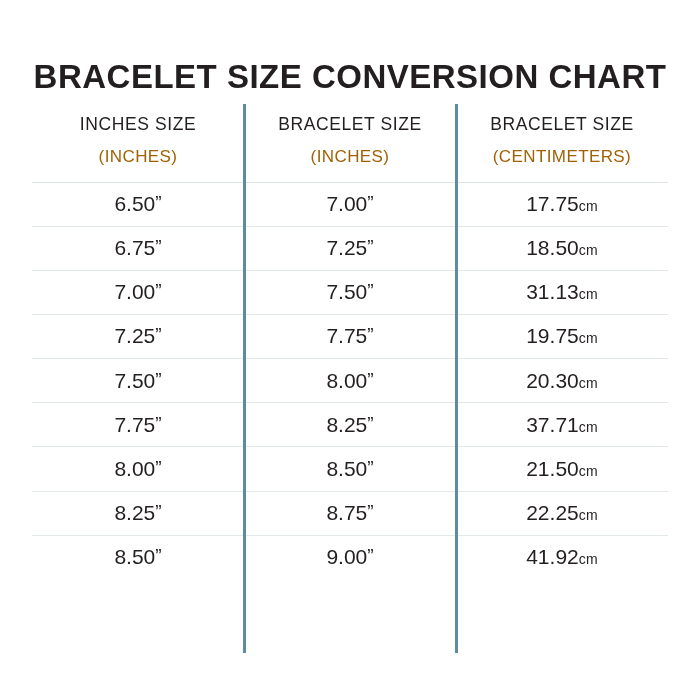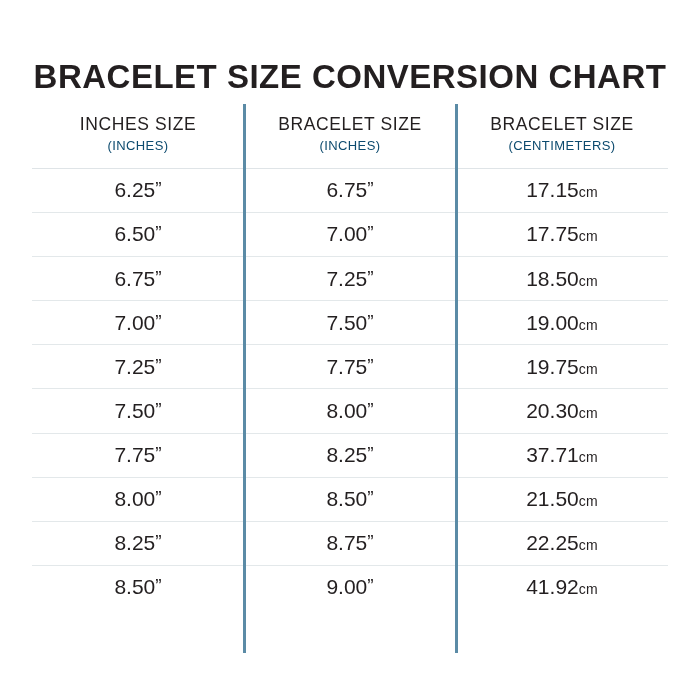--- a/index.html
+++ b/index.html
@@ -55,25 +55,25 @@
   }
   .hdr-main {
     display: block;
     font-size: 17.5px;
     letter-spacing: 0.6px;
     color: #231f20;
     line-height: 1.25;
   }
   .hdr-sub {
     display: block;
-    font-size: 13px;
+    font-size: 17px;
     letter-spacing: 0.4px;
-    color: #0c4a6e;
+    color: #a16207;
     line-height: 1.45;
-    margin-top: 1px;
+    margin-top: 9px;
   }
   tbody td {
     text-align: center;
     font-size: 21px;
     color: #231f20;
     padding: 9.5px 0 9.5px 0;
     border-bottom: 1px solid #e3e8ea;
     line-height: 1.15;
     white-space: nowrap;
   }
@@ -127,38 +127,33 @@
             <span class="hdr-sub">(INCHES)</span>
           </th>
           <th>
             <span class="hdr-main">BRACELET SIZE</span>
             <span class="hdr-sub">(CENTIMETERS)</span>
           </th>
         </tr>
       </thead>
       <tbody>
         <tr>
-          <td><span>6.25</span><span class="quote">”</span></td>
-          <td><span>6.75</span><span class="quote">”</span></td>
-          <td><span>17.15</span><span class="unit">cm</span></td>
-        </tr>
-        <tr>
           <td><span>6.50</span><span class="quote">”</span></td>
           <td><span>7.00</span><span class="quote">”</span></td>
           <td><span>17.75</span><span class="unit">cm</span></td>
         </tr>
         <tr>
           <td><span>6.75</span><span class="quote">”</span></td>
           <td><span>7.25</span><span class="quote">”</span></td>
           <td><span>18.50</span><span class="unit">cm</span></td>
         </tr>
         <tr>
           <td><span>7.00</span><span class="quote">”</span></td>
           <td><span>7.50</span><span class="quote">”</span></td>
-          <td><span>19.00</span><span class="unit">cm</span></td>
+          <td><span>31.13</span><span class="unit">cm</span></td>
         </tr>
         <tr>
           <td><span>7.25</span><span class="quote">”</span></td>
           <td><span>7.75</span><span class="quote">”</span></td>
           <td><span>19.75</span><span class="unit">cm</span></td>
         </tr>
         <tr>
           <td><span>7.50</span><span class="quote">”</span></td>
           <td><span>8.00</span><span class="quote">”</span></td>
           <td><span>20.30</span><span class="unit">cm</span></td>

